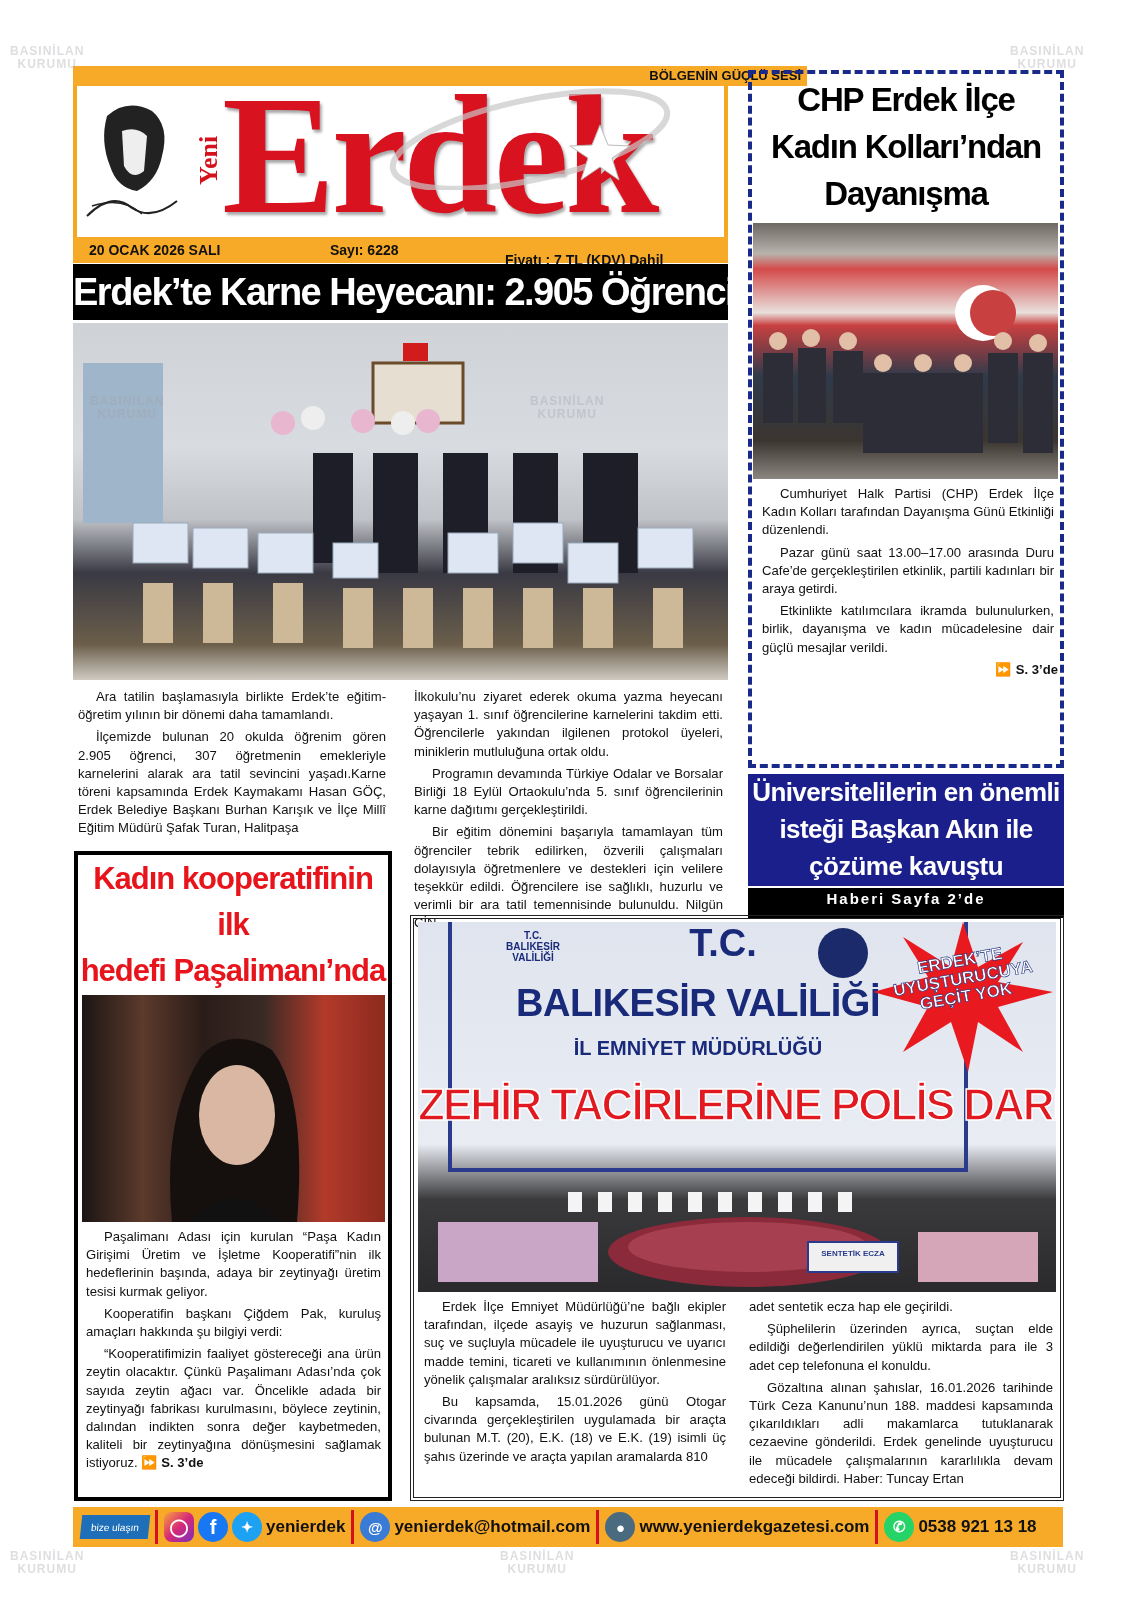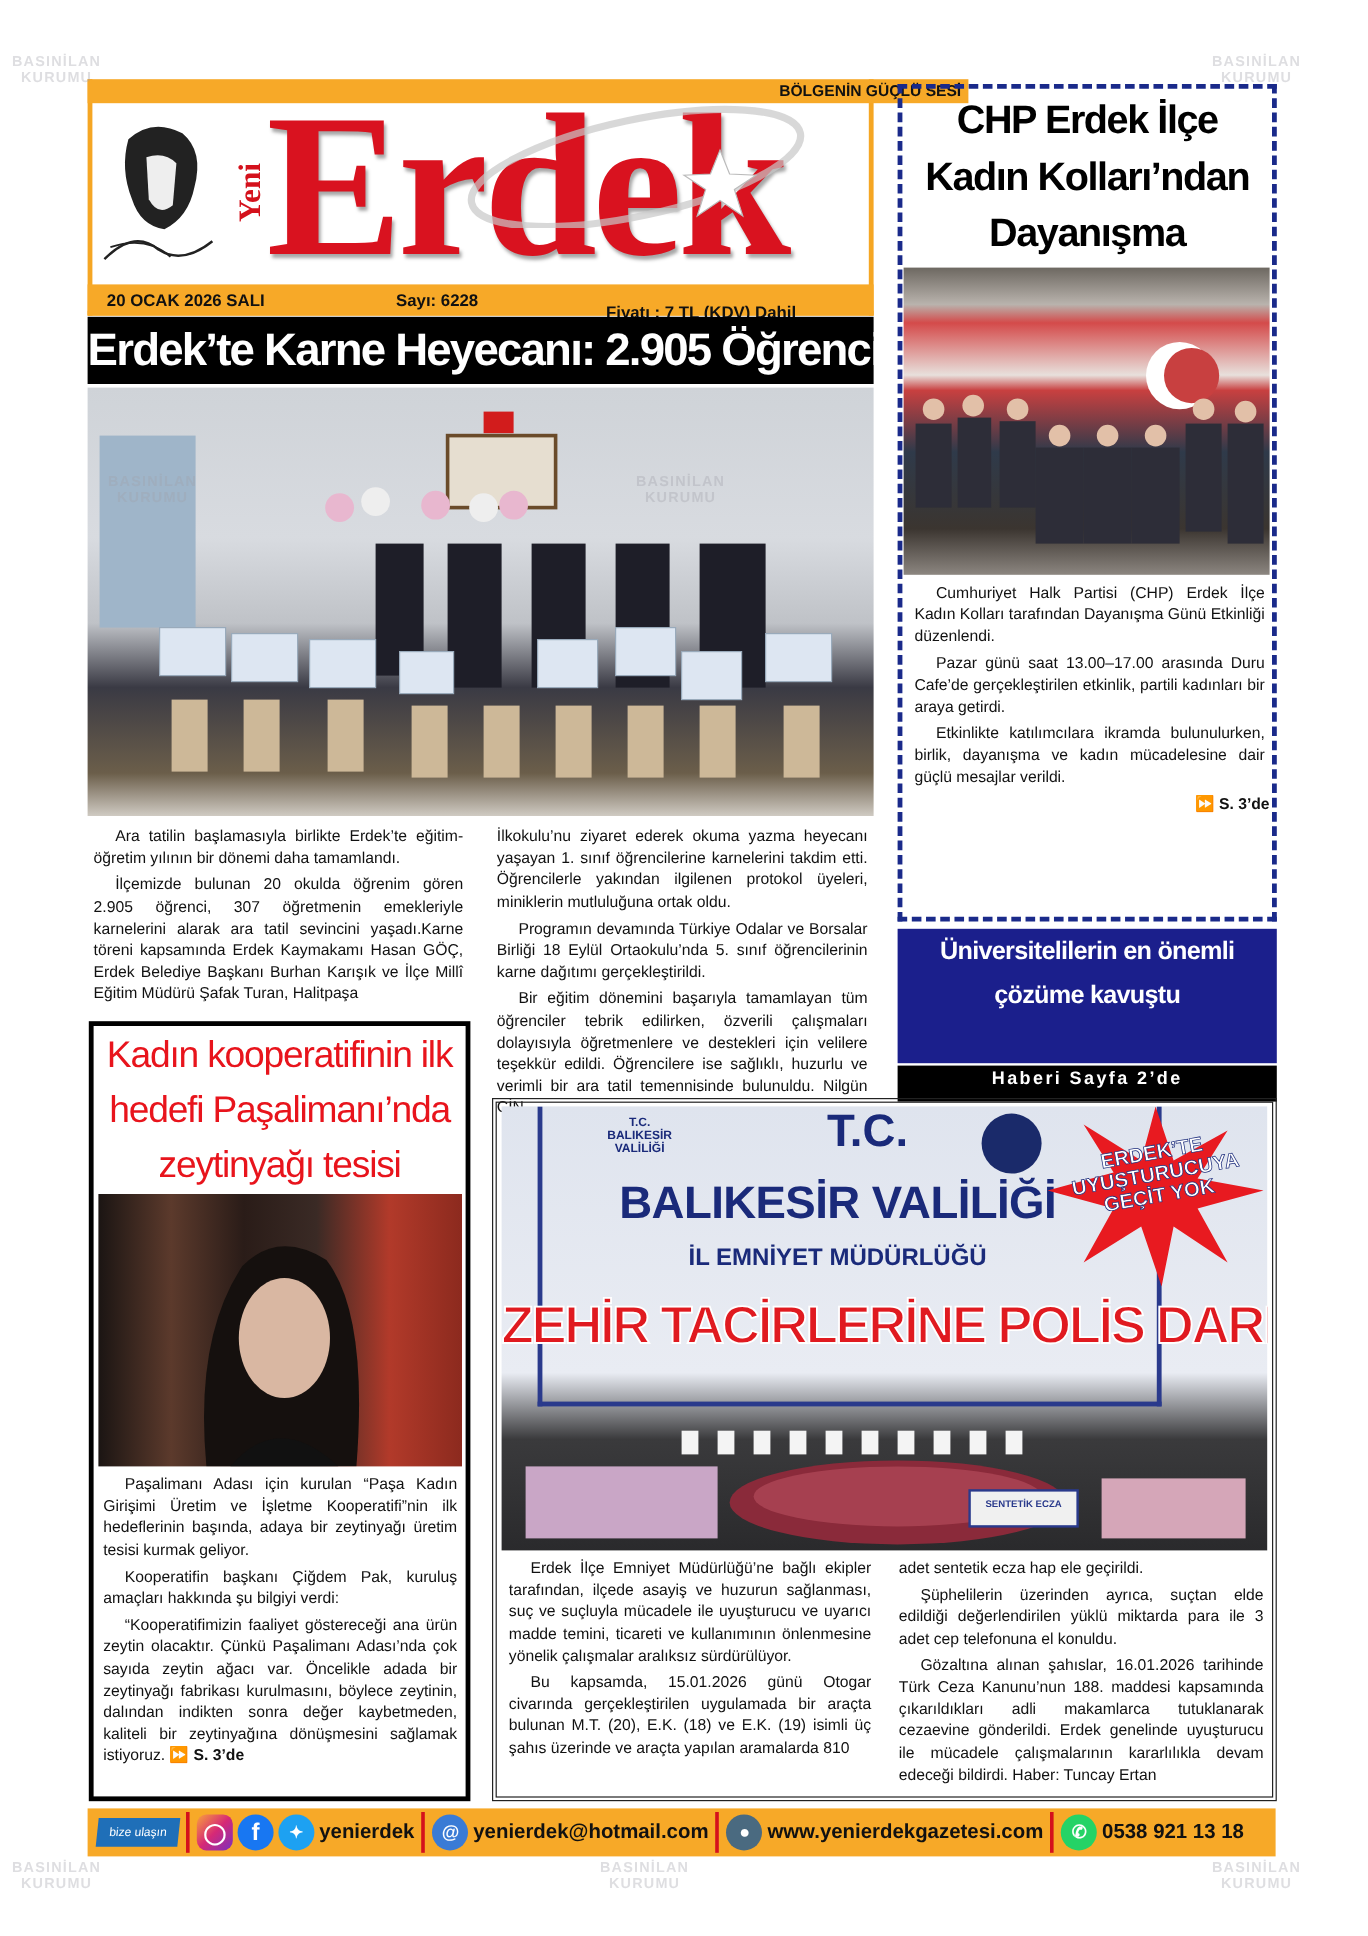--- a/index.html
+++ b/index.html
@@ -19,25 +19,25 @@
   .photo1{left:73px;top:323px;width:655px;height:357px;background:linear-gradient(180deg,#cfd3d8 0%,#d8dbe0 35%,#bfc2c7 55%,#3a3a44 70%,#6b5e4a 90%,#cfcac2 100%);overflow:hidden;}
   .col-text{font-size:13.1px;line-height:18.2px;text-align:justify;}
   .col-text p{margin:4px;text-indent:18px;}
   .col-text p.noindent{text-indent:0;}
   
   .chp{left:748px;top:70px;width:316px;height:698px;border:4px dashed #1a2a8a;box-sizing:border-box;}
   .chp-title{left:752px;top:76px;width:308px;text-align:center;font-weight:bold;font-size:33px;line-height:47px;letter-spacing:-1.2px;color:#000;}
   .chp-photo{left:753px;top:223px;width:305px;height:256px;background:linear-gradient(180deg,#6d6861 0%,#b9b3ad 12%,#d44a4a 18%,#e8e0dc 35%,#c84040 40%,#2f3a4a 60%,#3b3530 85%,#8c8680 100%);overflow:hidden;}
   .chp-text{left:758px;top:481px;width:300px;}
   
-  .uni{left:748px;top:774px;width:316px;height:112px;background:#1b1f8c;color:#fff;font-weight:bold;font-size:21px;line-height:37px;text-align:center;letter-spacing:-0.6px;}
+  .uni{left:748px;top:774px;width:316px;height:112px;background:#1b1f8c;color:#fff;font-weight:bold;font-size:26px;line-height:37px;text-align:center;letter-spacing:-0.6px;}
   .uni-sub{left:748px;top:888px;width:316px;height:30px;background:#000;color:#fff;font-weight:bold;font-size:15px;line-height:22px;text-align:center;letter-spacing:2px;}
   
   .koop{left:74px;top:851px;width:318px;height:650px;border:4px solid #000;box-sizing:border-box;}
-  .koop-title{left:78px;top:856px;width:310px;text-align:center;font-weight:normal;font-size:31px;line-height:46px;color:#e8141c;letter-spacing:-1px;}
+  .koop-title{left:78px;top:856px;width:310px;text-align:center;font-weight:bold;font-size:31px;line-height:46px;color:#e8141c;letter-spacing:-1px;}
   .koop-photo{left:82px;top:995px;width:303px;height:227px;background:linear-gradient(90deg,#1b1513 0%,#5c3a2c 20%,#2a1c18 40%,#3a2a25 60%,#b23a2a 80%,#8c2a1e 100%);overflow:hidden;}
   .koop-text{left:82px;top:1224px;width:303px;}
   
   .drug{left:410px;top:915px;width:654px;height:586px;border:4px double #222;box-sizing:border-box;}
   .drug-photo{left:418px;top:922px;width:638px;height:370px;background:linear-gradient(180deg,#dfe4ee 0%,#e9ecf3 60%,#3a3a3c 75%,#2a2a2c 100%);overflow:hidden;}
   .drug-text-l{left:420px;top:1294px;width:310px;}
   .drug-text-r{left:745px;top:1294px;width:312px;}
   
   .footer{left:73px;top:1507px;width:990px;height:40px;background:#f7a928;display:flex;align-items:center;}
   .fsep{width:3px;height:34px;background:#d4111c;margin:0 6px;}
@@ -160,20 +160,21 @@
 </div>
 <div class="abs col-text chp-text">
   <p>Cumhuriyet Halk Partisi (CHP) Erdek İlçe Kadın Kolları tarafından Dayanışma Günü Etkinliği düzenlendi.</p>
   <p>Pazar günü saat 13.00–17.00 arasında Duru Cafe’de gerçekleştirilen etkinlik, partili kadınları bir araya getirdi.</p>
   <p>Etkinlikte katılımcılara ikramda bulunulurken, birlik, dayanışma ve kadın mücadelesine dair güçlü mesajlar verildi.</p>
   <div style="text-align:right;"><span class="more">⏩ </span><span class="more">S. 3’de</span></div>
 </div>
 
 <div class="abs uni">
   <div>Üniversitelilerin en önemli</div>
+  <div>isteği Başkan Akın ile</div>
   <div>çözüme kavuştu</div>
 </div>
 <div class="abs uni-sub">Haberi Sayfa 2’de</div>
 
 <div class="abs koop"></div>
 <div class="abs koop-title">
   <div>Kadın kooperatifinin ilk</div>
   <div>hedefi Paşalimanı’nda</div>
   <div>zeytinyağı tesisi</div>
 </div>

